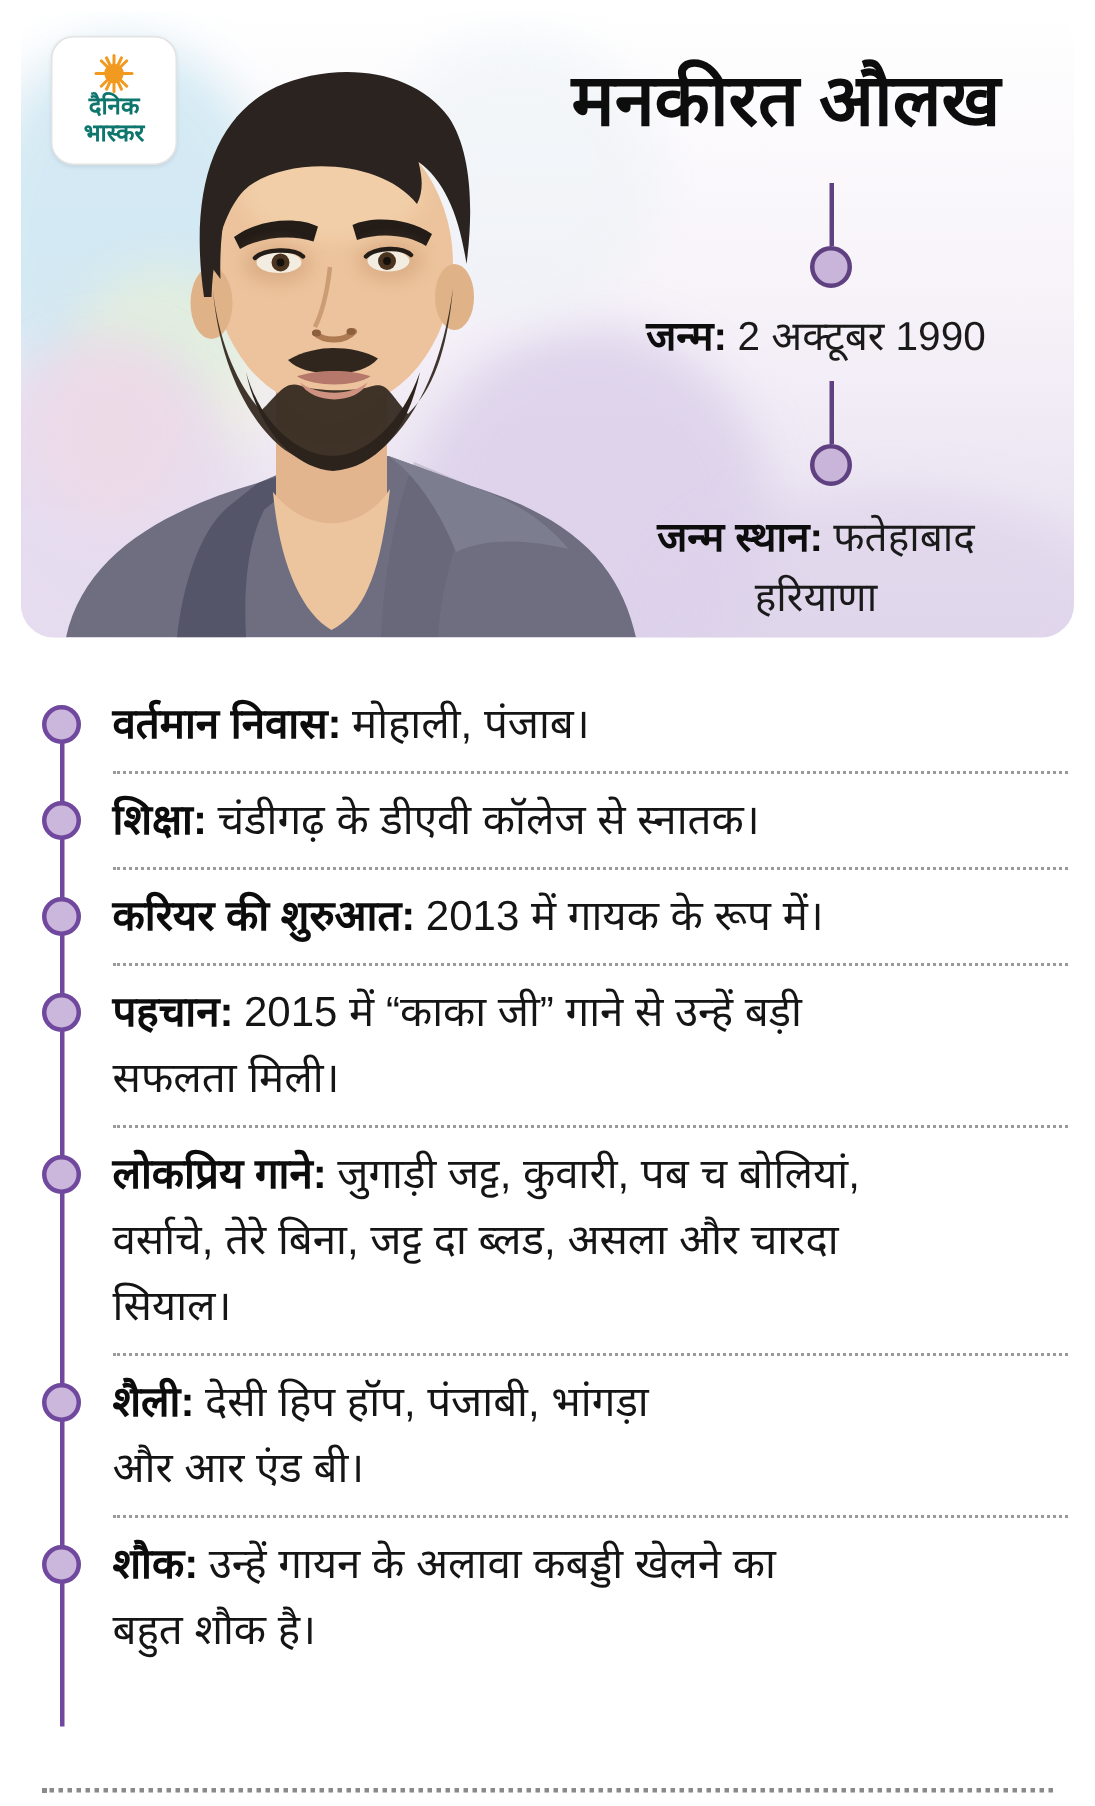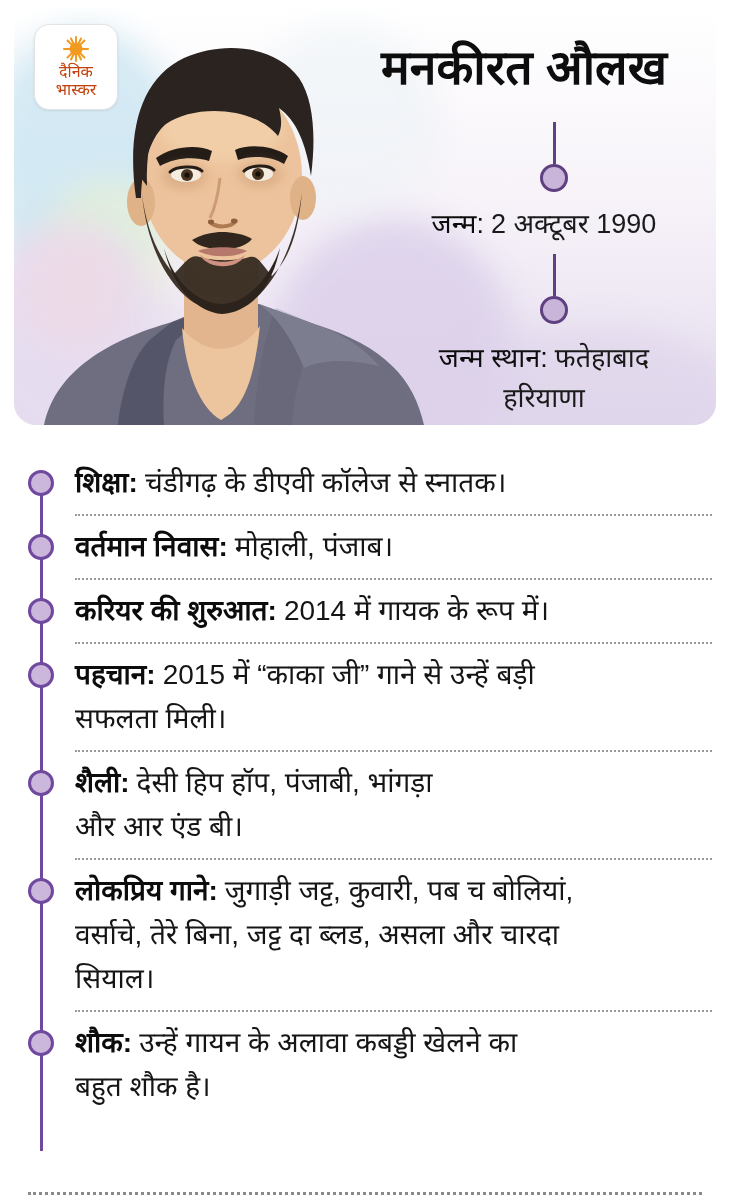--- a/index.html
+++ b/index.html
@@ -14,34 +14,34 @@
     border-radius:22px;overflow:hidden;
     background:linear-gradient(180deg,#ffffff 0%,#f7f3f9 45%,#e5dcee 100%);
   }
   .portrait-svg{position:absolute;left:0;top:0;z-index:1;}
   .logo{
     position:absolute;left:20px;top:16px;width:82px;height:84px;z-index:6;
     background:#ffffff;border:1px solid #e3e3e3;border-radius:15px;
     display:flex;flex-direction:column;align-items:center;justify-content:center;
     box-shadow:0 1px 3px rgba(0,0,0,.08);
   }
-  .logo-text{font-weight:400;font-size:16px;line-height:18px;color:#c2410c;text-align:left;letter-spacing:0;}
+  .logo-text{font-weight:700;font-size:16px;line-height:18px;color:#0f766e;text-align:left;letter-spacing:0;}
   .hdr-title{
     position:absolute;left:296px;top:32px;width:428px;z-index:3;
     text-align:center;font-size:48px;font-weight:800;color:#0d0d0d;line-height:1.15;
   }
   .connector{position:absolute;width:32px;z-index:3;display:flex;flex-direction:column;align-items:center;}
   .connector .stem{width:3px;height:42px;background:#5f4080;}
   .connector .node{width:22px;height:22px;border-radius:50%;background:#c9b5da;border:3px solid #5f4080;}
   .c1{left:524px;top:114px;}
   .c2{left:524px;top:246px;}
   .fact{position:absolute;left:320px;width:420px;z-index:3;text-align:center;font-size:27px;line-height:40px;color:#1a1a1a;}
   .f1{top:196px;}
   .f2{top:330px;}
-  .fact b{font-weight:400;color:#0d0d0d;margin-right:7px;}
+  .fact b{font-weight:700;color:#0d0d0d;margin-right:7px;}
   .fact .val{white-space:pre-line;margin-top:44px;}
   
   .list{position:absolute;left:0;top:452px;width:730px;z-index:2;}
   .rail{position:absolute;left:40px;top:31px;width:3px;height:668px;background:#70489e;}
   .item{
     position:relative;margin:0 18px 0 75px;padding:9px 0;
     font-size:28px;line-height:44px;color:#151515;
     border-bottom:2px dotted #9a9a9a;
   }
   .item.last{border-bottom:none;}
@@ -183,53 +183,53 @@
     <b>जन्म स्थान:</b><span class="val">फतेहाबाद
 हरियाणा</span>
   </div>
 </div>
 
 <div class="list">
   <div class="rail"></div>
 
   <div class="item">
     <span class="dot"></span>
+    <b>वर्तमान निवास:</b><span class="txt">मोहाली, पंजाब।</span>
+  </div>
+
+  <div class="item">
+    <span class="dot"></span>
     <b>शिक्षा:</b><span class="txt">चंडीगढ़ के डीएवी कॉलेज से स्नातक।</span>
   </div>
 
   <div class="item">
     <span class="dot"></span>
-    <b>वर्तमान निवास:</b><span class="txt">मोहाली, पंजाब।</span>
-  </div>
-
-  <div class="item">
-    <span class="dot"></span>
-    <b>करियर की शुरुआत:</b><span class="txt">2014 में गायक के रूप में।</span>
+    <b>करियर की शुरुआत:</b><span class="txt">2013 में गायक के रूप में।</span>
   </div>
 
   <div class="item">
     <span class="dot"></span>
     <b>पहचान:</b><span class="txt">2015 में “काका जी” गाने से उन्हें बड़ी
 सफलता मिली।</span>
   </div>
 
-
-  <div class="item">
-    <span class="dot"></span>
-    <b>शैली:</b><span class="txt">देसी हिप हॉप, पंजाबी, भांगड़ा
-और आर एंड बी।</span>
-  </div>
 
   <div class="item">
     <span class="dot"></span>
     <b>लोकप्रिय गाने:</b><span class="txt">जुगाड़ी जट्ट, कुवारी, पब च बोलियां,
 वर्साचे, तेरे बिना, जट्ट दा ब्लड, असला और चारदा
 सियाल।</span>
   </div>
 
+  <div class="item">
+    <span class="dot"></span>
+    <b>शैली:</b><span class="txt">देसी हिप हॉप, पंजाबी, भांगड़ा
+और आर एंड बी।</span>
+  </div>
+
   <div class="item last">
     <span class="dot"></span>
     <b>शौक:</b><span class="txt">उन्हें गायन के अलावा कबड्डी खेलने का
 बहुत शौक है।</span>
   </div>
 </div>
 
 <div class="bottom-rule"></div>
 
 </body></html>

